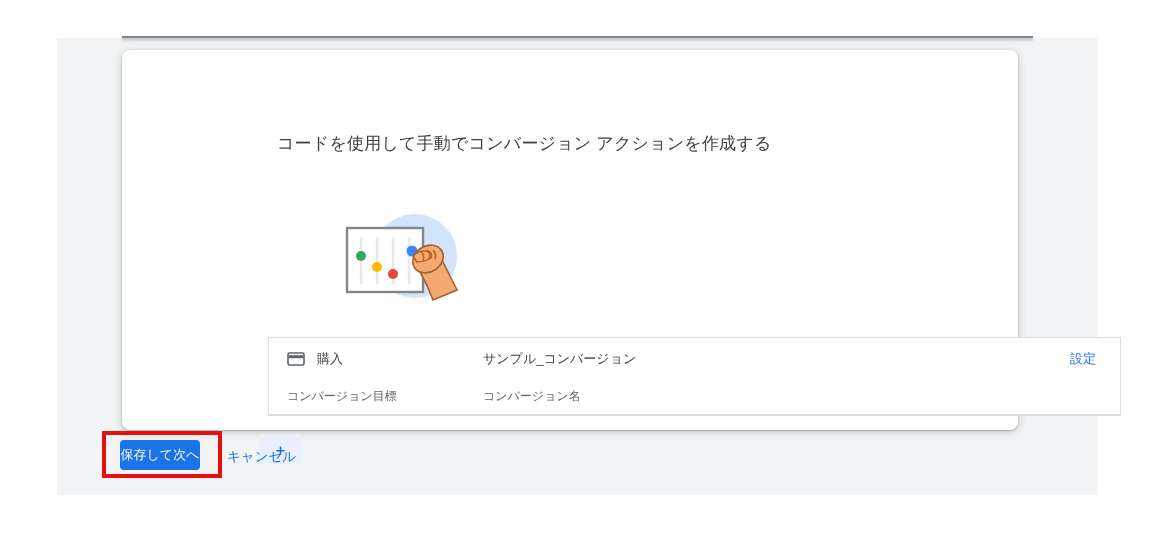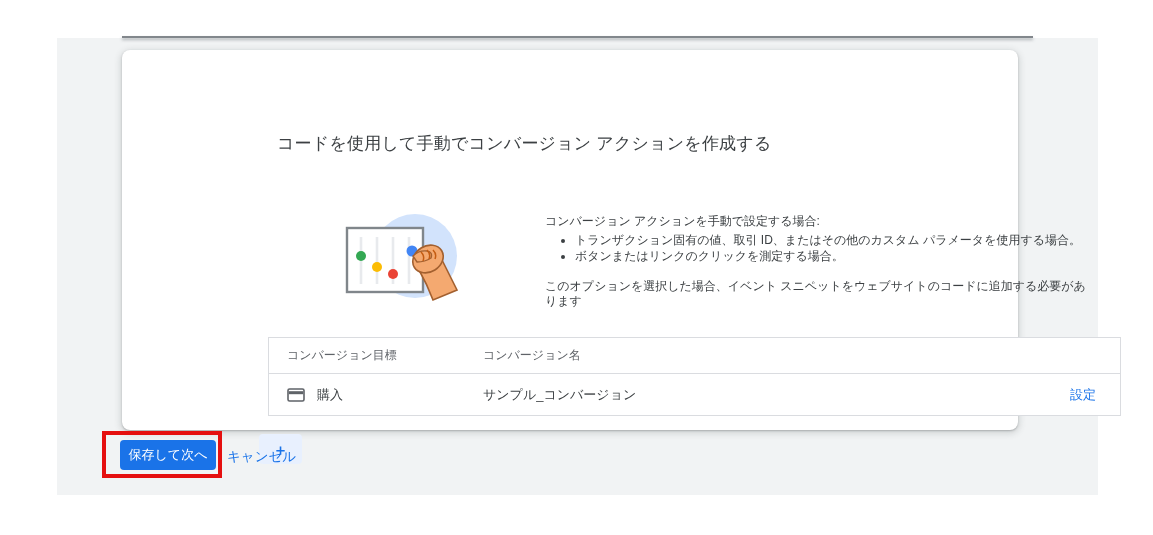--- a/index.html
+++ b/index.html
@@ -60,21 +60,21 @@
     font-size: 13px; font-family: inherit; cursor: pointer; white-space: nowrap;
   }
   .add-btn .plus { font-size: 15px; font-weight: 700; line-height: 1; }
 
   .annotation {
     position: absolute; left: 102px; top: 431px; width: 120px; height: 47px;
     border: 4px solid #e50f0f; background: transparent; pointer-events: none;
   }
 
   .save-btn {
-    position: absolute; left: 120px; top: 440px; width: 96px; height: 30px;
+    position: absolute; left: 120px; top: 440px; width: 80px; height: 30px;
     background: #1a73e8; color: #ffffff; border: none; border-radius: 4px;
     font-size: 13px; font-family: inherit; cursor: pointer;
   }
 
   .cancel-link {
     position: absolute; left: 227px; top: 448px; font-size: 13.5px;
   }
 </style>
 </head>
 <body>
@@ -100,49 +100,41 @@
       <g>
         <path d="M 104 70 Q 112 84 118 100 L 142 90 Q 132 70 126 58 Z" fill="#f4a970" stroke="#a3602f" stroke-width="1.6"></path>
         <ellipse cx="113" cy="59" rx="16" ry="13" transform="rotate(-32 113 59)" fill="#f4a970" stroke="#a3602f" stroke-width="1.6"></ellipse>
         <path d="M 98 56 Q 104 50 112 51 Q 118 52 116 58 Q 110 62 102 62 Z" fill="#f4a970" stroke="#a3602f" stroke-width="1.4"></path>
         <path d="M 106 52 q 4 4 2 9" fill="none" stroke="#c45c12" stroke-width="1.5"></path>
         <path d="M 112 50 q 4 4 2 9" fill="none" stroke="#c45c12" stroke-width="1.5"></path>
         <path d="M 118 50 q 4 4 2 9" fill="none" stroke="#c45c12" stroke-width="1.5"></path>
       </g>
     </svg>
 
-    <div class="desc">
-      <div>コンバージョン アクションを手動で設定する場合:</div>
-      <ul>
-        <li>トランザクション固有の値、取引 ID、またはその他のカスタム パラメータを使用する場合。</li>
-        <li>ボタンまたはリンクのクリックを測定する場合。</li>
-      </ul>
-      <div class="note">このオプションを選択した場合、イベント スニペットをウェブサイトのコードに追加する必要があります</div>
-    </div>
 
     <div class="conv-table">
-      <div class="t-row t-head">
-        <div class="c-goal">コンバージョン目標</div>
-        <div class="c-name">コンバージョン名</div>
-        <div class="c-action"></div>
-      </div>
       <div class="t-row t-body">
         <div class="c-goal">
           <span class="goal-icon">
             <svg width="18" height="14" viewBox="0 0 18 14">
               <rect x="1" y="1" width="16" height="12" rx="1.6" fill="none" stroke="#5f6368" stroke-width="1.6"></rect>
               <rect x="1.8" y="3.2" width="14.4" height="3" fill="#5f6368"></rect>
             </svg>
           </span>
           <span>購入</span>
         </div>
         <div class="c-name">サンプル_コンバージョン</div>
         <div class="c-action">
           <a class="link">設定</a>
         </div>
+      </div>
+      <div class="t-row t-head">
+        <div class="c-goal">コンバージョン目標</div>
+        <div class="c-name">コンバージョン名</div>
+        <div class="c-action"></div>
       </div>
     </div>
 
     <button class="add-btn">
       <span class="plus">＋</span>
     </button>
 
     <h1 class="card-title">コードを使用して手動でコンバージョン アクションを作成する</h1>
   </div>
 

